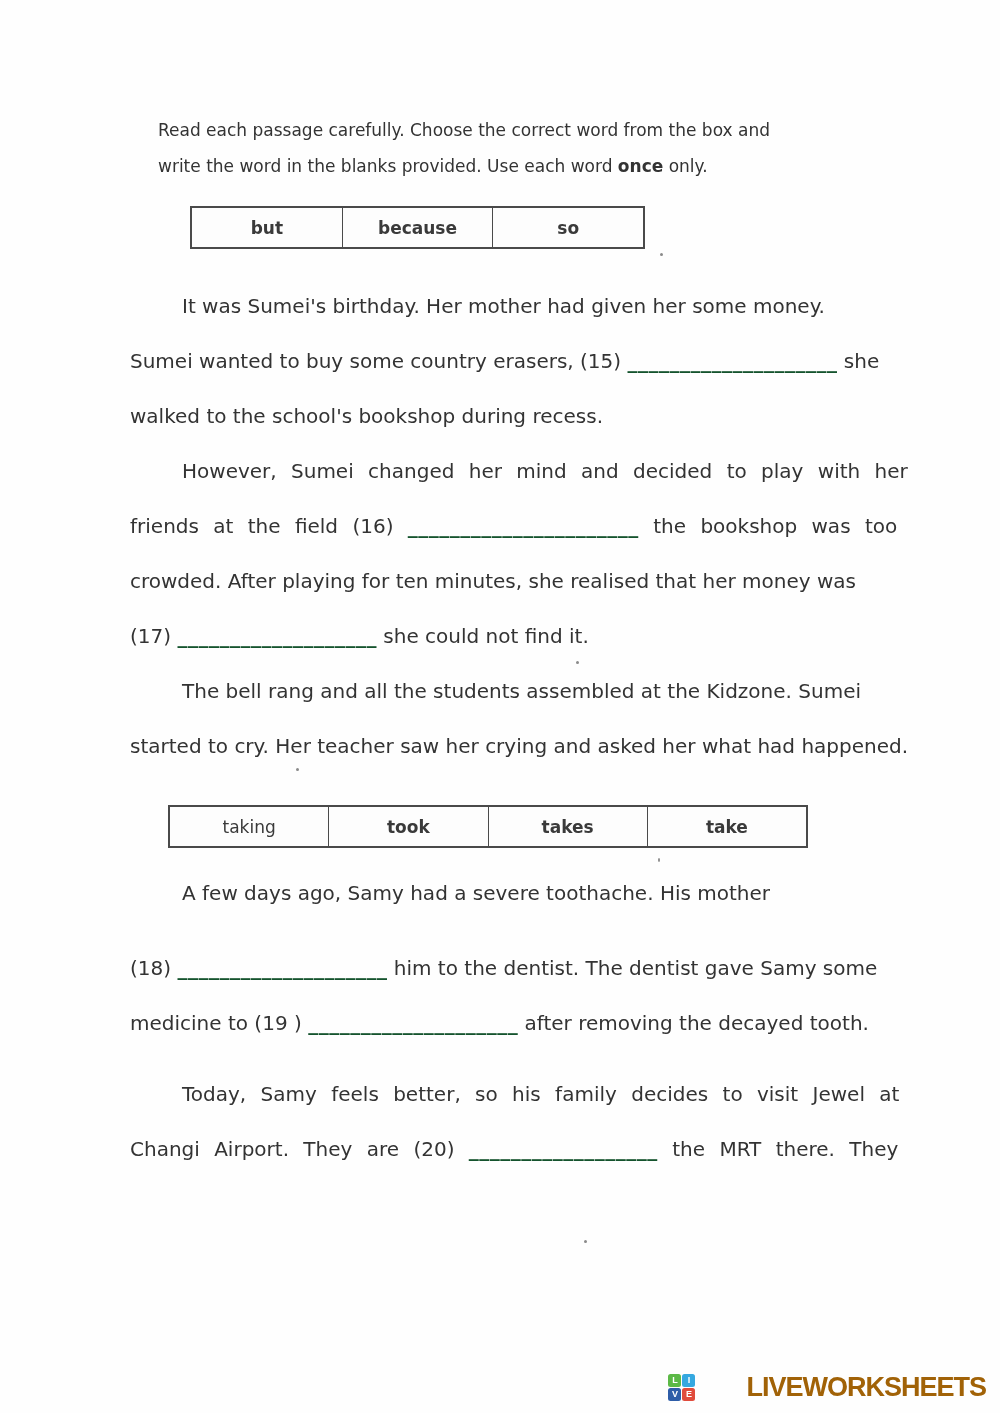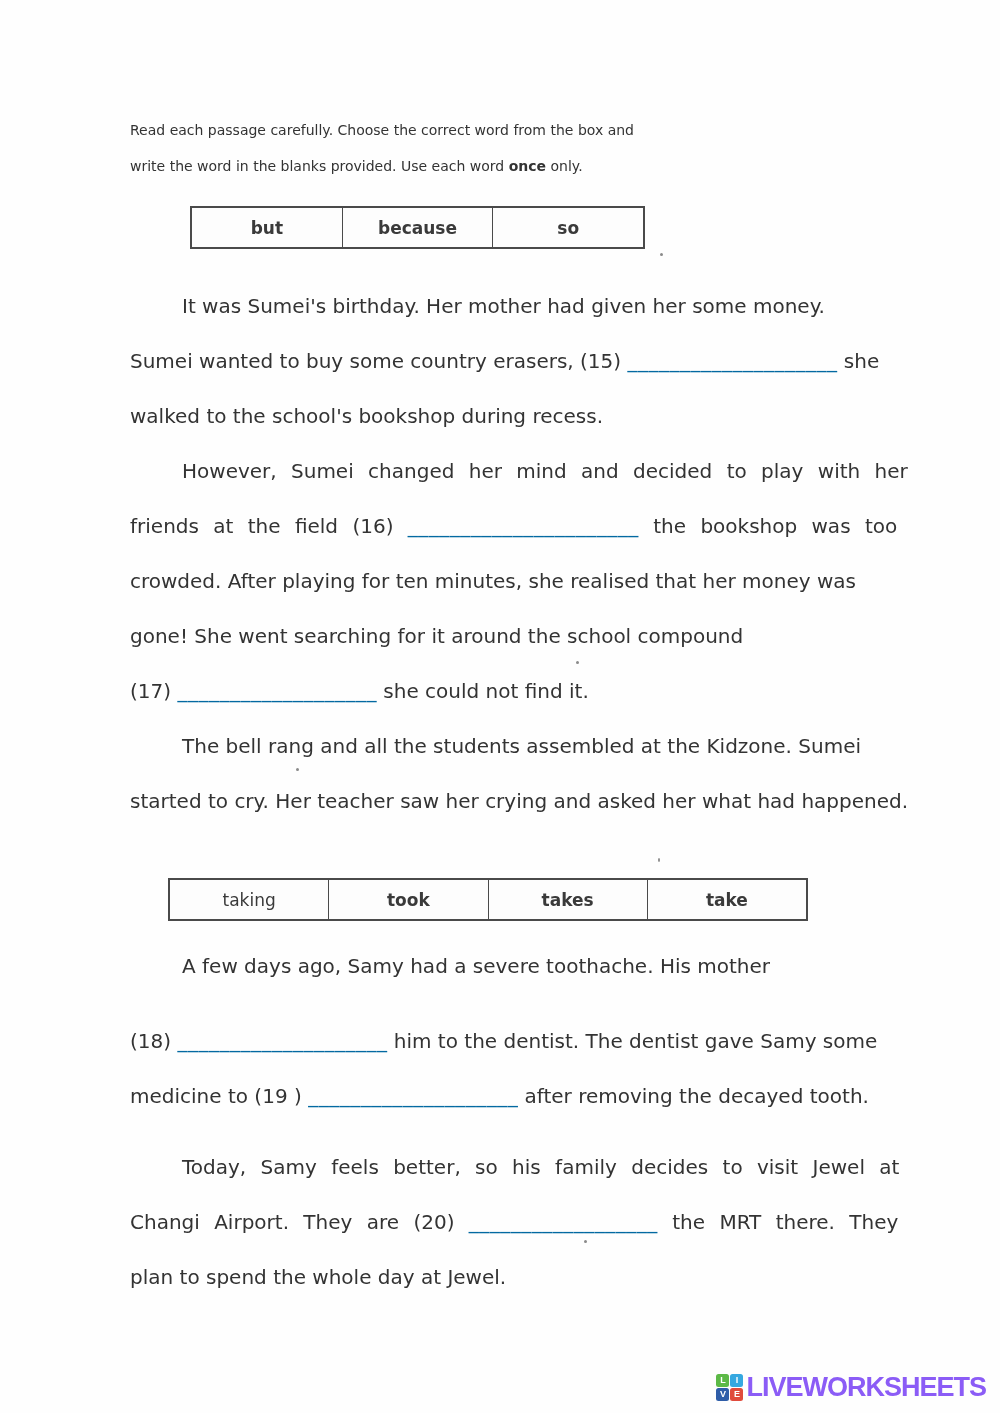--- a/index.html
+++ b/index.html
@@ -11,48 +11,48 @@
     font-family:"DejaVu Sans", sans-serif;
     color:#333333;
     overflow:hidden;
   }
   .content {
     position:absolute;
     left:130px; top:112px; width:720px;
   }
   .iline {
     height:36px; line-height:36px;
-    font-size:14px; white-space:nowrap;
+    font-size:17px; white-space:nowrap;margin-left:28px;
   }
   .u { font-weight:bold; }
   .word-box {
     display:flex;
     border:2px solid #4a4a4a;
     height:43px;
     background:#fdfdfd;
   }
   .word-box .wcell {
     flex:1;
     display:flex; align-items:center; justify-content:center;
     font-size:17px;
     color:#3a3a3a;
   }
   .word-box .wcell + .wcell { border-left:1.5px solid #4a4a4a;font-weight:bold; }
   .box1 { margin-top:22px; margin-left:60px; width:455px; }
   .box1 .wcell:first-child { font-weight:bold; }
-  .box2 { margin-top:49px; margin-left:38px; width:640px; }
+  .box2 { margin-top:31px; margin-left:38px; width:640px; }
   .passage .line {
     height:55px; line-height:55px;
     font-size:20px;
     white-space:nowrap;
   }
   .passage .line.indent { text-indent:52px; }
   .passage .line.spread { word-spacing:8px; }
   .passage .line.gap { margin-top:20px; }
-  .blank { color:#0369a1; letter-spacing:0.5px; cursor:text; }
+  .blank { color:#14532d; letter-spacing:0.5px; cursor:text;font-weight:bold; }
   .p1 { margin-top:30px; }
   .p4 { margin-top:18px; }
   .p5 { margin-top:16px; }
   .footer {
     position:absolute;
     top:1372px; right:14px;
     display:flex; align-items:center; gap:3px;
   }
   .logo-tiles {
     display:grid;
@@ -101,21 +101,20 @@
 
     <div class="passage p1">
         <div class="line indent">It was Sumei's birthday. Her mother had given her some money.</div>
         <div class="line"><span>Sumei wanted to buy some country erasers, (15) </span><span class="blank">____________________</span><span> she</span></div>
         <div class="line">walked to the school's bookshop during recess.</div>
       </div>
     <div class="passage p2">
         <div class="line indent spread">However, Sumei changed her mind and decided to play with her</div>
         <div class="line spread"><span>friends at the field (16) </span><span class="blank">______________________</span><span> the bookshop was too</span></div>
         <div class="line">crowded. After playing for ten minutes, she realised that her money was</div>
-        <div class="line">gone! She went searching for it around the school compound</div>
         <div class="line"><span>(17) </span><span class="blank">___________________</span><span> she could not find it.</span></div>
       </div>
     <div class="passage p3">
         <div class="line indent">The bell rang and all the students assembled at the Kidzone. Sumei</div>
         <div class="line">started to cry. Her teacher saw her crying and asked her what had happened.</div>
       </div>
 
     <div class="word-box box2">
         <div class="wcell">taking</div>
         <div class="wcell">took</div>
@@ -124,32 +123,31 @@
       </div>
 
     <div class="passage p4">
         <div class="line indent">A few days ago, Samy had a severe toothache. His mother</div>
         <div class="line gap"><span>(18) </span><span class="blank">____________________</span><span> him to the dentist. The dentist gave Samy some</span></div>
         <div class="line"><span>medicine to (19 ) </span><span class="blank">____________________</span><span> after removing the decayed tooth.</span></div>
       </div>
     <div class="passage p5">
         <div class="line indent spread">Today, Samy feels better, so his family decides to visit Jewel at</div>
         <div class="line spread"><span>Changi Airport. They are (20) </span><span class="blank">__________________</span><span> the MRT there. They</span></div>
-        <div class="line">plan to spend the whole day at Jewel.</div>
       </div>
   </div>
 
   <span class="speck s1"></span>
   <span class="speck s2"></span>
   <span class="speck s3"></span>
   <span class="speck s4"></span>
   <span class="speck s5"></span>
 
   <div class="footer">
     <span class="logo-tiles">
         <span class="tile" style="background: rgb(92, 185, 70);">L</span>
         <span class="tile" style="background: rgb(53, 168, 224);">I</span>
         <span class="tile" style="background: rgb(46, 93, 168);">V</span>
         <span class="tile" style="background: rgb(224, 75, 60);">E</span>
       </span>
-    <span class="brand" style="color: #8b5cf6;">LIVEWORKSHEETS</span>
+    <span class="brand" style="color: #a16207; margin-left: 48px;">LIVEWORKSHEETS</span>
   </div>
 </div>
 
 </body></html>

